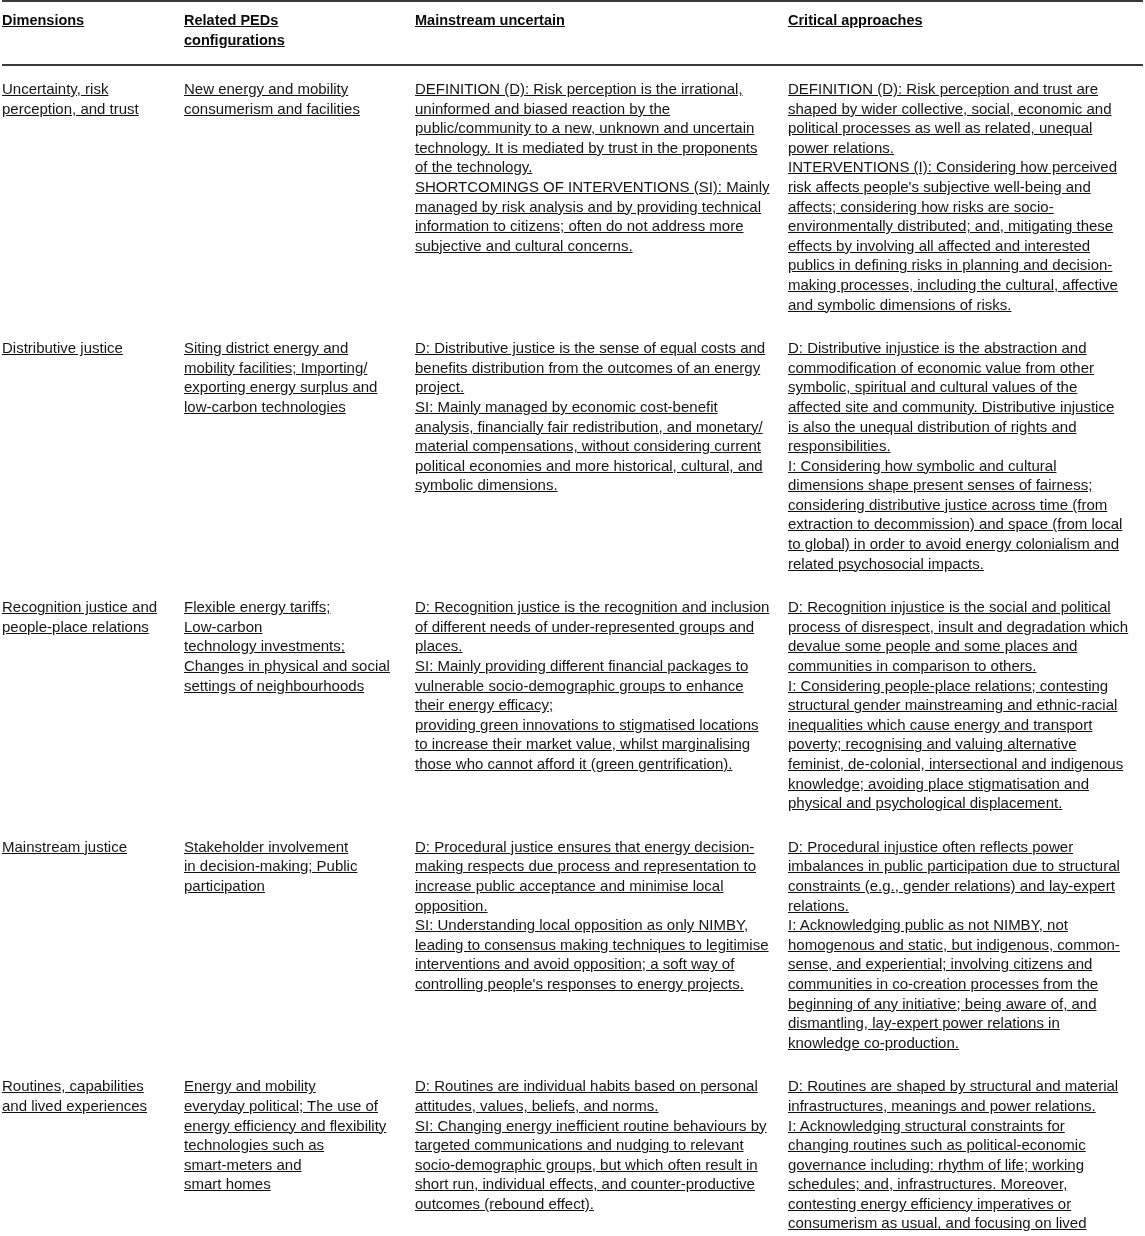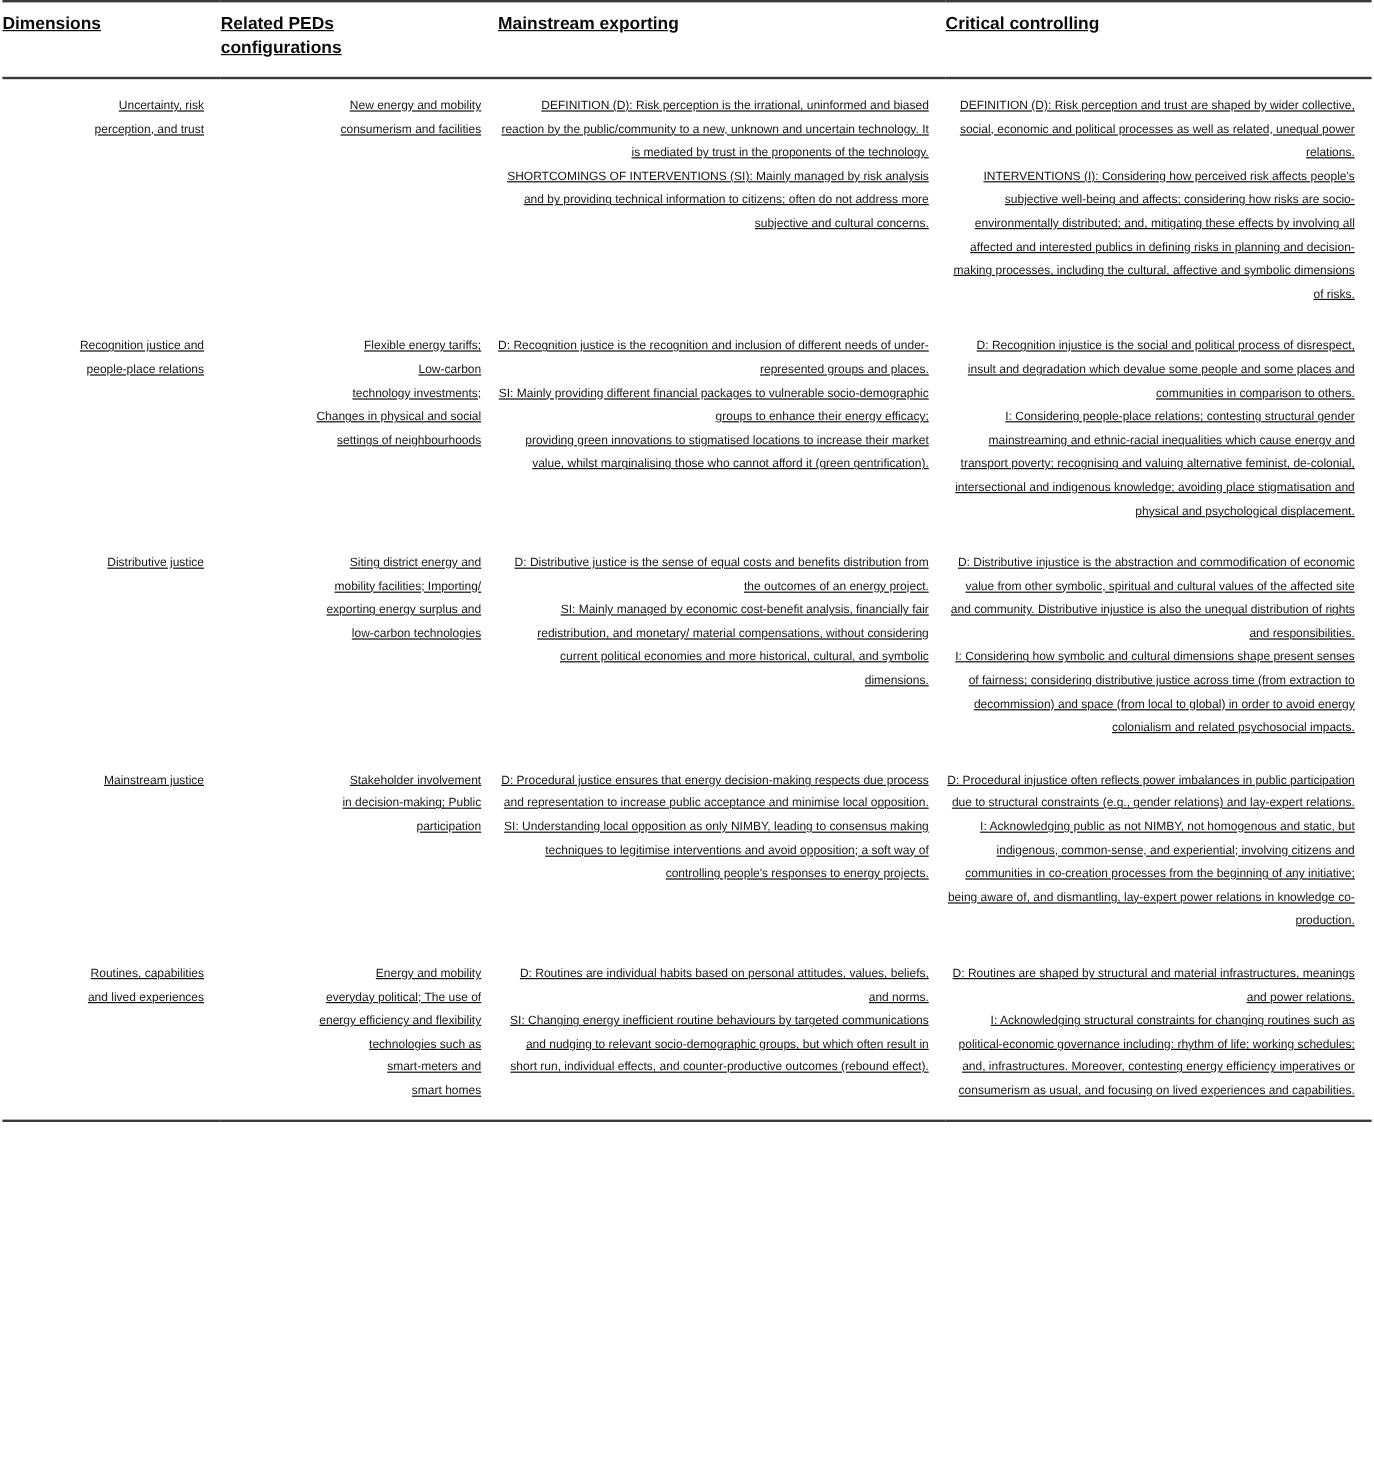--- a/index.html
+++ b/index.html
@@ -43,23 +43,23 @@
     vertical-align: top;
     font-weight: bold;
     font-size: 14.5px;
     line-height: 19.5px;
     padding: 9px 14px 14px 0;
     color: #0b0b0b;
     border-bottom: 2.5px solid #3a3a3a;
   }
 
   tbody td.cell {
-    text-align: right;
+    text-align: left;
     vertical-align: top;
-    font-size: 10px;
+    font-size: 15px;
     line-height: 19.6px;
     padding: 13px 14px 11px 0;
     color: #161616;
   }
 
   tbody tr:last-child td.cell {
     border-bottom: 2.5px solid #3a3a3a;
     padding-bottom: 13px;
   }
 
@@ -98,24 +98,24 @@
       </tr>
       <tr>
         <th class="col-head">
           <span class="head-text">Dimensions</span>
         </th>
         <th class="col-head">
           <span class="head-text">Related PEDs
 configurations</span>
         </th>
         <th class="col-head">
-          <span class="head-text">Mainstream exporting</span>
-        </th>
-        <th class="col-head">
-          <span class="head-text">Critical controlling</span>
+          <span class="head-text">Mainstream uncertain</span>
+        </th>
+        <th class="col-head">
+          <span class="head-text">Critical approaches</span>
         </th>
       </tr>
     </thead>
     <tbody>
 
       <tr>
         <td class="cell">
           <span class="cell-text">Uncertainty, risk
 perception, and trust</span>
         </td>
@@ -123,20 +123,40 @@
           <span class="cell-text">New energy and mobility
 consumerism and facilities</span>
         </td>
         <td class="cell">
           <span class="cell-text">DEFINITION (D): Risk perception is the irrational, uninformed and biased reaction by the public/community to a new, unknown and uncertain technology. It is mediated by trust in the proponents of the technology.
 SHORTCOMINGS OF INTERVENTIONS (SI): Mainly managed by risk analysis and by providing technical information to citizens; often do not address more subjective and cultural concerns.</span>
         </td>
         <td class="cell">
           <span class="cell-text">DEFINITION (D): Risk perception and trust are shaped by wider collective, social, economic and political processes as well as related, unequal power relations.
 INTERVENTIONS (I): Considering how perceived risk affects people's subjective well-being and affects; considering how risks are socio-environmentally distributed; and, mitigating these effects by involving all affected and interested publics in defining risks in planning and decision-making processes, including the cultural, affective and symbolic dimensions of risks.</span>
+        </td>
+      </tr>
+
+      <tr>
+        <td class="cell">
+          <span class="cell-text">Distributive justice</span>
+        </td>
+        <td class="cell">
+          <span class="cell-text">Siting district energy and
+mobility facilities; Importing/
+exporting energy surplus and
+low-carbon technologies</span>
+        </td>
+        <td class="cell">
+          <span class="cell-text">D: Distributive justice is the sense of equal costs and benefits distribution from the outcomes of an energy project.
+SI: Mainly managed by economic cost-benefit analysis, financially fair redistribution, and monetary/ material compensations, without considering current political economies and more historical, cultural, and symbolic dimensions.</span>
+        </td>
+        <td class="cell">
+          <span class="cell-text">D: Distributive injustice is the abstraction and commodification of economic value from other symbolic, spiritual and cultural values of the affected site and community. Distributive injustice is also the unequal distribution of rights and responsibilities.
+I: Considering how symbolic and cultural dimensions shape present senses of fairness; considering distributive justice across time (from extraction to decommission) and space (from local to global) in order to avoid energy colonialism and related psychosocial impacts.</span>
         </td>
       </tr>
 
       <tr>
         <td class="cell">
           <span class="cell-text">Recognition justice and
 people-place relations</span>
         </td>
         <td class="cell">
           <span class="cell-text">Flexible energy tariffs;
@@ -146,40 +166,20 @@
 settings of neighbourhoods</span>
         </td>
         <td class="cell">
           <span class="cell-text">D: Recognition justice is the recognition and inclusion of different needs of under-represented groups and places.
 SI: Mainly providing different financial packages to vulnerable socio-demographic groups to enhance their energy efficacy;
 providing green innovations to stigmatised locations to increase their market value, whilst marginalising those who cannot afford it (green gentrification).</span>
         </td>
         <td class="cell">
           <span class="cell-text">D: Recognition injustice is the social and political process of disrespect, insult and degradation which devalue some people and some places and communities in comparison to others.
 I: Considering people-place relations; contesting structural gender mainstreaming and ethnic-racial inequalities which cause energy and transport poverty; recognising and valuing alternative feminist, de-colonial, intersectional and indigenous knowledge; avoiding place stigmatisation and physical and psychological displacement.</span>
-        </td>
-      </tr>
-
-      <tr>
-        <td class="cell">
-          <span class="cell-text">Distributive justice</span>
-        </td>
-        <td class="cell">
-          <span class="cell-text">Siting district energy and
-mobility facilities; Importing/
-exporting energy surplus and
-low-carbon technologies</span>
-        </td>
-        <td class="cell">
-          <span class="cell-text">D: Distributive justice is the sense of equal costs and benefits distribution from the outcomes of an energy project.
-SI: Mainly managed by economic cost-benefit analysis, financially fair redistribution, and monetary/ material compensations, without considering current political economies and more historical, cultural, and symbolic dimensions.</span>
-        </td>
-        <td class="cell">
-          <span class="cell-text">D: Distributive injustice is the abstraction and commodification of economic value from other symbolic, spiritual and cultural values of the affected site and community. Distributive injustice is also the unequal distribution of rights and responsibilities.
-I: Considering how symbolic and cultural dimensions shape present senses of fairness; considering distributive justice across time (from extraction to decommission) and space (from local to global) in order to avoid energy colonialism and related psychosocial impacts.</span>
         </td>
       </tr>
 
       <tr>
         <td class="cell">
           <span class="cell-text">Mainstream justice</span>
         </td>
         <td class="cell">
           <span class="cell-text">Stakeholder involvement
 in decision-making; Public

